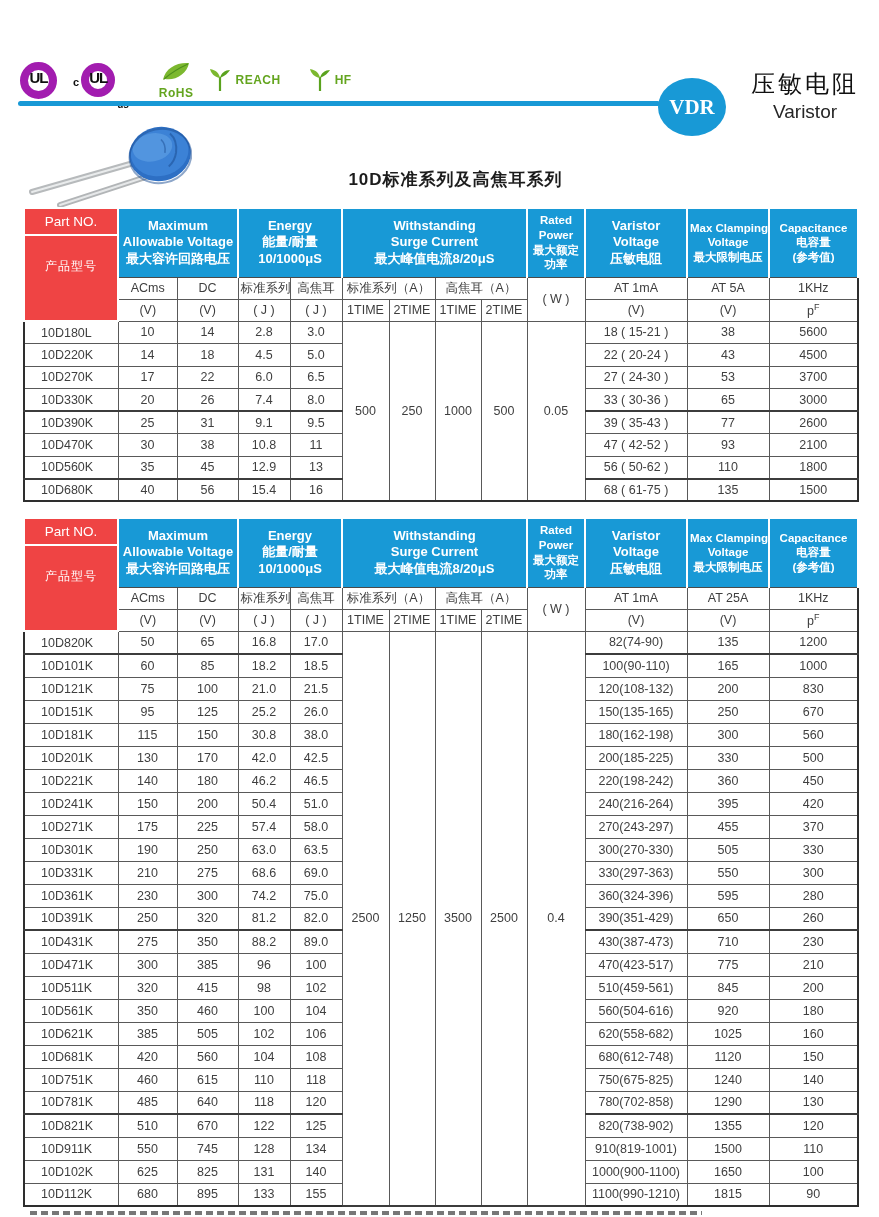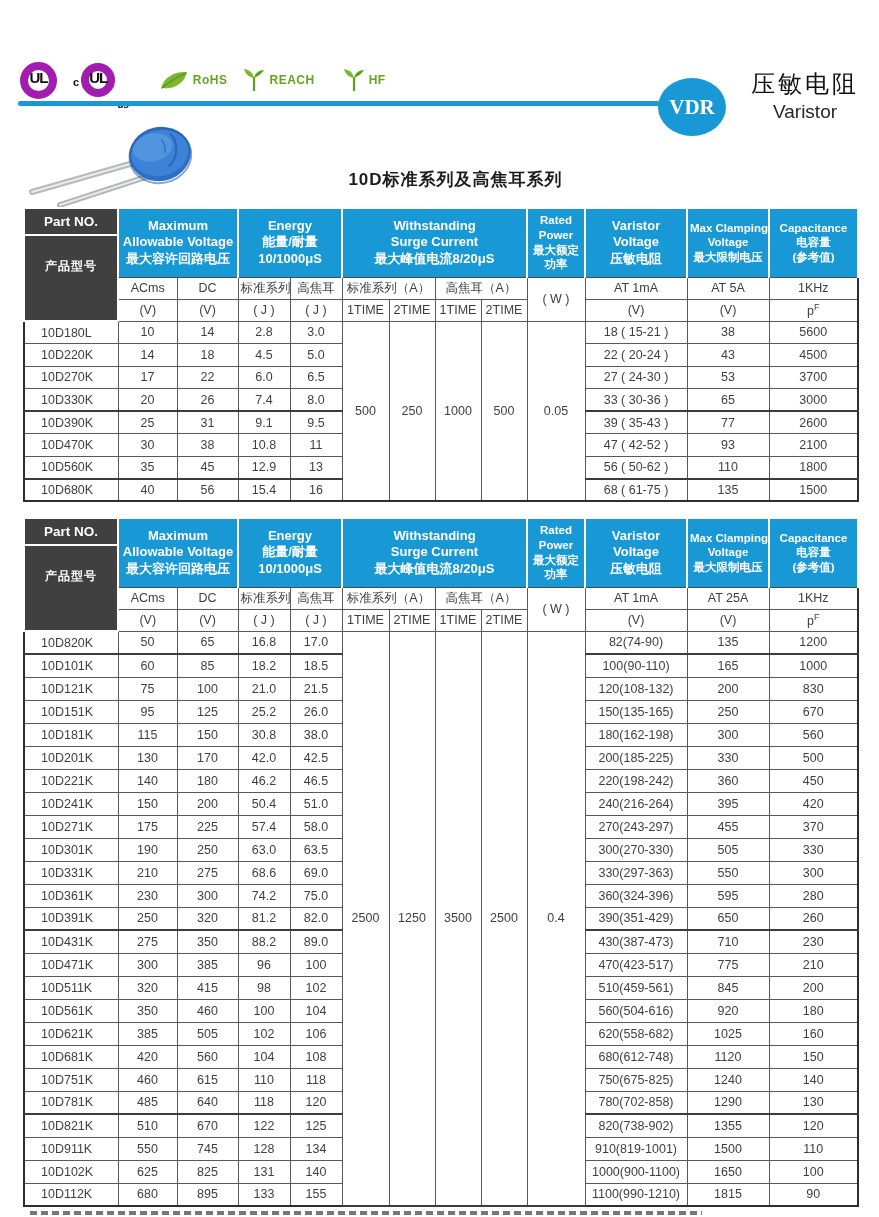--- a/index.html
+++ b/index.html
@@ -55,21 +55,21 @@
     border:1px solid #595959; text-align:center; vertical-align:middle;
     padding:0 2px; overflow:hidden; white-space:nowrap; font-weight:normal;
   }
   .spec-table { border:2px solid #2e2e2e; }
   .spec-table .g {
     background:#1899d6; color:#ffffff; font-weight:bold; font-size:13px; line-height:1.28;
     border:2.5px solid #ffffff; border-bottom:1.5px solid #4a4a4a;
   }
   .spec-table .g.small { font-size:11.5px; }
   .spec-table th.part {
-    background:#404040; color:#fff; font-weight:bold; border:2.5px solid #fff;
+    background:#ef4444; color:#fff; font-weight:normal; border:2.5px solid #fff;
     vertical-align:top; padding:0;
   }
   .part-en { display:block; padding-top:5px; padding-bottom:5px; border-bottom:2px solid #fff; font-size:13.5px; }
   .part-cn { display:block; margin-top:22px; font-size:12px; letter-spacing:1px; }
   .sub th { height:22px; background:#fff; color:#3d3d3d; font-size:12.5px; }
   .grow th { height:69px; }
   tbody td { height:22.5px; background:#fff; }
   .t2 tbody td { height:23px; }
   td.pn { text-align:left; padding-left:16px; }
   tr.thick > td { border-bottom-width:2.5px; border-bottom-color:#3c3c3c; }
@@ -90,21 +90,21 @@
         <span class="ul-txt"><span class="u">UL</span></span>
       </span>
   </span>
   <span class="ul-badge">
     <span class="ul-side ul-c">c</span>
     <span class="ul-circle" style="width:34px;height:34px;">
         <span class="ul-txt"><span class="u">UL</span></span>
       </span>
     <span class="ul-side ul-us">us</span>
   </span>
-  <span class="eco" style="margin-left:14px;">
+  <span class="eco" style="margin-left:14px;flex-direction:column;">
     <svg width="30" height="22" viewBox="0 0 30 22">
       <path d="M2 20 C4 8, 16 2, 28 3 C26 14, 14 21, 4 19 Z" fill="#7cb82f"></path>
       <path d="M3 19 C10 13, 18 8, 27 4" stroke="#4e8f1d" stroke-width="1.2" fill="none"></path>
     </svg>
     <span class="eco-label">RoHS</span>
   </span>
   <span class="eco">
     <svg width="22" height="24" viewBox="0 0 22 24">
       <path d="M11 23 L11 9" stroke="#5aa21e" stroke-width="2.2"></path>
       <path d="M11 10 C5 9, 2 5, 1 1 C7 2, 10 5, 11 10 Z" fill="#7cb82f"></path>

